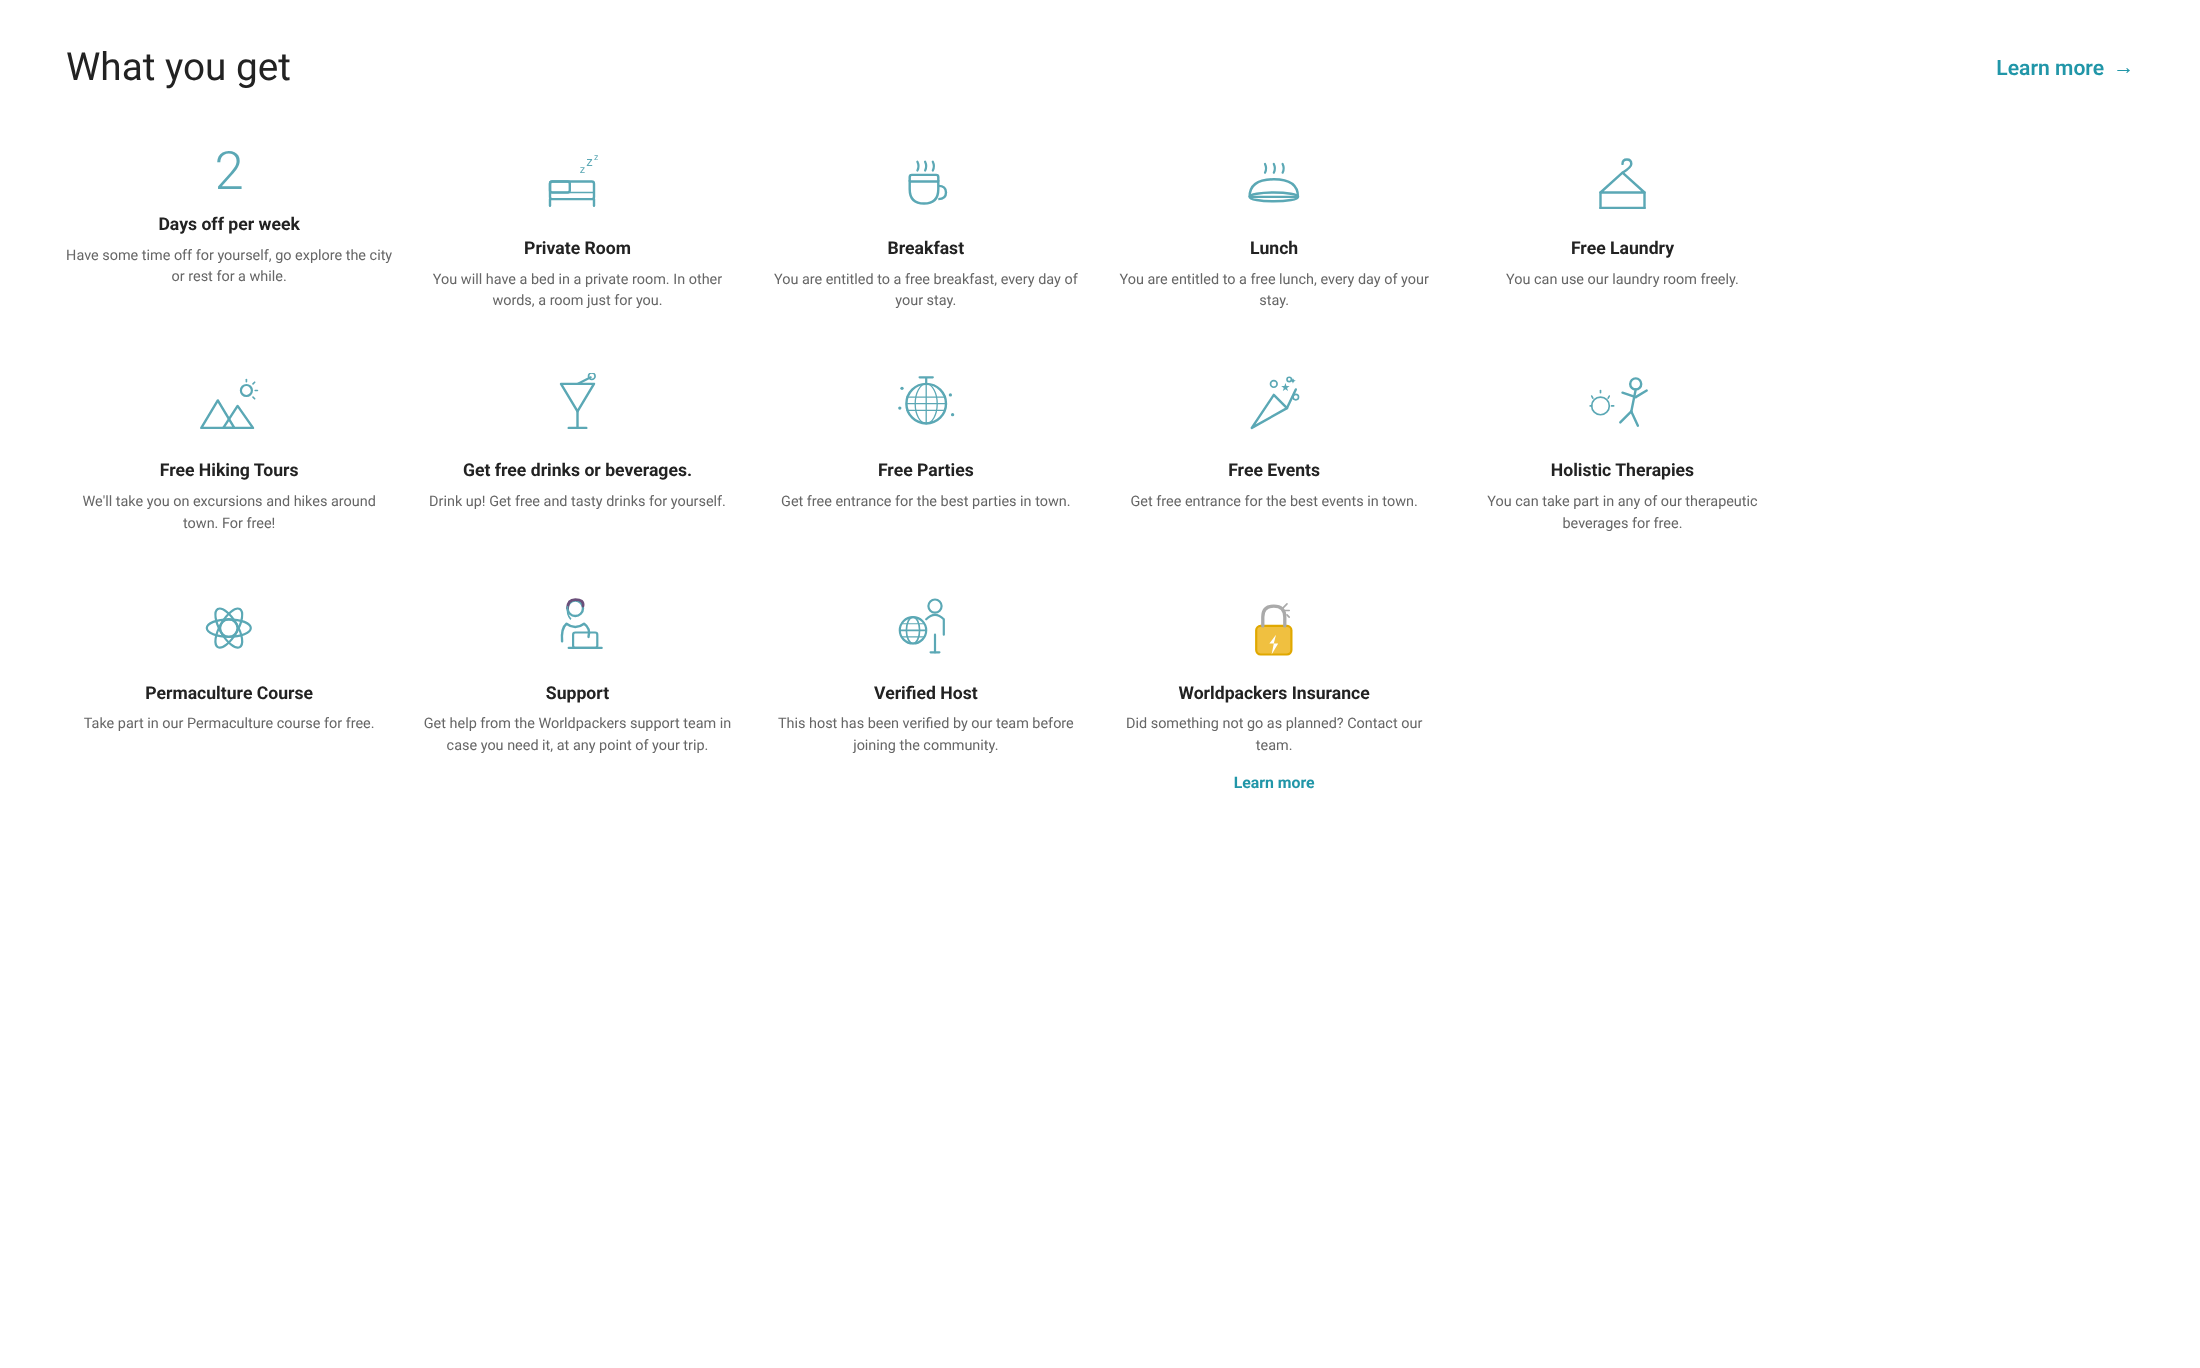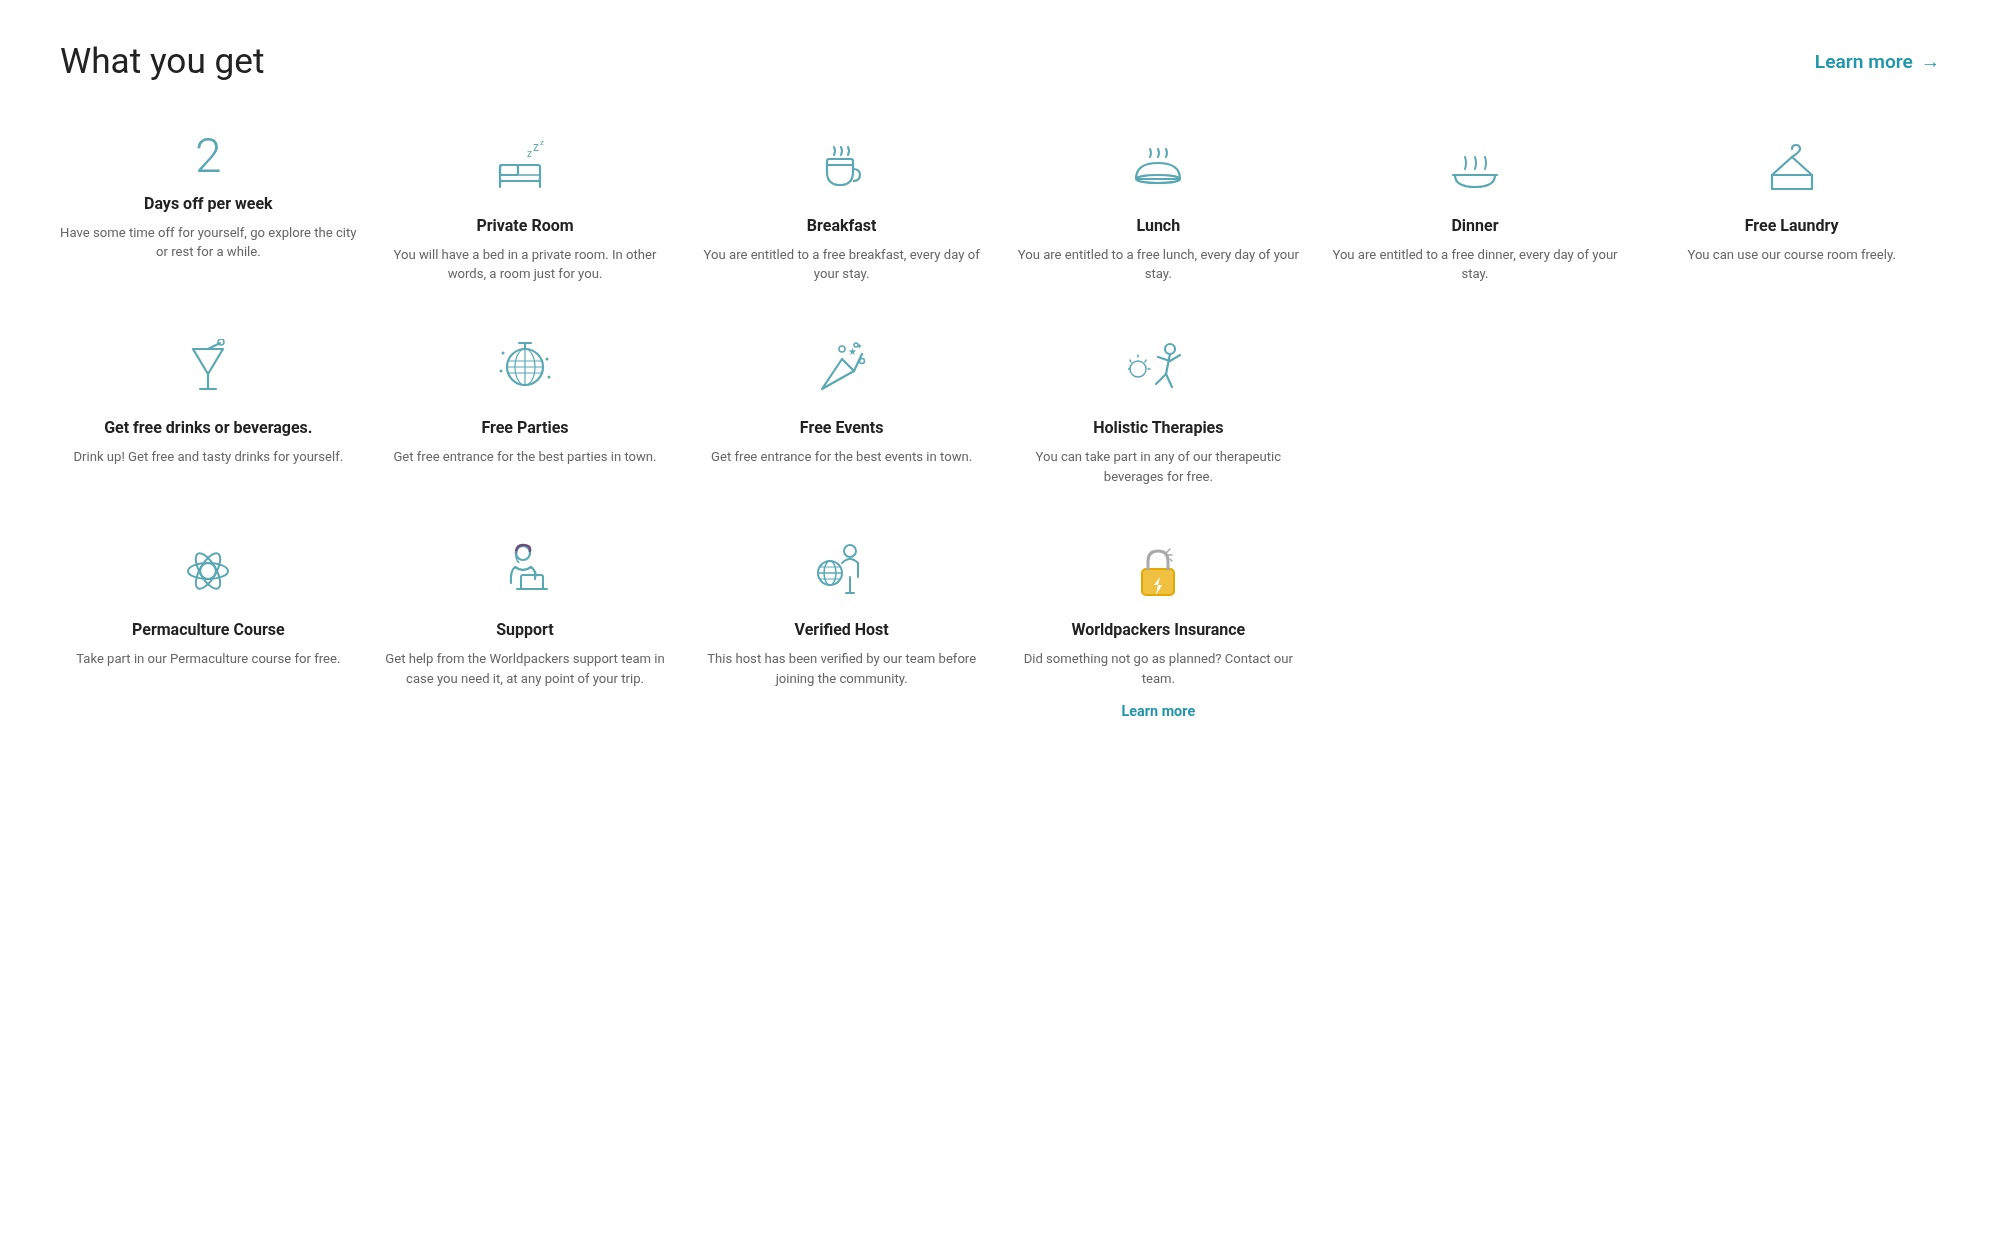--- a/index.html
+++ b/index.html
@@ -153,55 +153,57 @@
 
         <path d="M22 20 Q24 16 22 12" stroke="#5ba8b5" stroke-width="2" fill="none" stroke-linecap="round"></path>
         <path d="M30 20 Q32 16 30 12" stroke="#5ba8b5" stroke-width="2" fill="none" stroke-linecap="round"></path>
         <path d="M38 20 Q40 16 38 12" stroke="#5ba8b5" stroke-width="2" fill="none" stroke-linecap="round"></path>
       </svg>
     </div>
     <div class="benefit-title">Lunch</div>
     <div class="benefit-desc">You are entitled to a free lunch, every day of your stay.</div>
   </div>
 
-  <div class="benefit-item">
-    <div class="icon-area">
-      <svg viewBox="0 0 60 60" fill="none" xmlns="http://www.w3.org/2000/svg">
-
-        <path d="M10 38 Q10 50 30 50 Q50 50 50 38 L10 38 Z" stroke="#5ba8b5" stroke-width="2.2" fill="none"></path>
-        <line x1="8" y1="38" x2="52" y2="38" stroke="#5ba8b5" stroke-width="2.2" stroke-linecap="round"></line>
-
-        <path d="M20 32 Q22 26 20 20" stroke="#5ba8b5" stroke-width="2" fill="none" stroke-linecap="round"></path>
-        <path d="M30 32 Q32 26 30 20" stroke="#5ba8b5" stroke-width="2" fill="none" stroke-linecap="round"></path>
-        <path d="M40 32 Q42 26 40 20" stroke="#5ba8b5" stroke-width="2" fill="none" stroke-linecap="round"></path>
-      </svg>
-    </div>
-    <div class="benefit-title">Dinner</div>
-    <div class="benefit-desc">You are entitled to a free dinner, every day of your stay.</div>
-  </div>
 
   <div class="benefit-item">
     <div class="icon-area">
       <svg viewBox="0 0 60 60" fill="none" xmlns="http://www.w3.org/2000/svg">
 
         <path d="M30 12 Q30 8 34 8 Q38 8 38 12 Q38 15 30 20" stroke="#5ba8b5" stroke-width="2.2" fill="none" stroke-linecap="round"></path>
         <path d="M30 20 L10 38 L50 38 Z" stroke="#5ba8b5" stroke-width="2.2" fill="none" stroke-linejoin="round"></path>
 
         <line x1="10" y1="38" x2="10" y2="52" stroke="#5ba8b5" stroke-width="2.2" stroke-linecap="round"></line>
         <line x1="50" y1="38" x2="50" y2="52" stroke="#5ba8b5" stroke-width="2.2" stroke-linecap="round"></line>
         <line x1="10" y1="52" x2="50" y2="52" stroke="#5ba8b5" stroke-width="2.2" stroke-linecap="round"></line>
       </svg>
     </div>
     <div class="benefit-title">Free Laundry</div>
-    <div class="benefit-desc">You can use our course room freely.</div>
+    <div class="benefit-desc">You can use our laundry room freely.</div>
   </div>
 </div>
 
 <div class="grid">
 
+  <div class="benefit-item">
+    <div class="icon-area">
+      <svg viewBox="0 0 60 60" fill="none" xmlns="http://www.w3.org/2000/svg">
+
+        <path d="M5 50 L20 25 L35 50 Z" stroke="#5ba8b5" stroke-width="2.2" fill="none" stroke-linejoin="round"></path>
+        <path d="M25 50 L38 30 L52 50 Z" stroke="#5ba8b5" stroke-width="2.2" fill="none" stroke-linejoin="round"></path>
+
+        <circle cx="46" cy="16" r="5" stroke="#5ba8b5" stroke-width="2" fill="none"></circle>
+        <line x1="46" y1="8" x2="46" y2="6" stroke="#5ba8b5" stroke-width="1.5" stroke-linecap="round"></line>
+        <line x1="52" y1="10" x2="53.5" y2="8.5" stroke="#5ba8b5" stroke-width="1.5" stroke-linecap="round"></line>
+        <line x1="54" y1="16" x2="56" y2="16" stroke="#5ba8b5" stroke-width="1.5" stroke-linecap="round"></line>
+        <line x1="52" y1="22" x2="53.5" y2="23.5" stroke="#5ba8b5" stroke-width="1.5" stroke-linecap="round"></line>
+      </svg>
+    </div>
+    <div class="benefit-title">Free Hiking Tours</div>
+    <div class="benefit-desc">We'll take you on excursions and hikes around town. For free!</div>
+  </div>
 
   <div class="benefit-item">
     <div class="icon-area">
       <svg viewBox="0 0 60 60" fill="none" xmlns="http://www.w3.org/2000/svg">
 
         <path d="M15 10 L30 35 L45 10 Z" stroke="#5ba8b5" stroke-width="2.2" fill="none" stroke-linejoin="round"></path>
         <line x1="30" y1="35" x2="30" y2="50" stroke="#5ba8b5" stroke-width="2.2" stroke-linecap="round"></line>
         <line x1="22" y1="50" x2="38" y2="50" stroke="#5ba8b5" stroke-width="2.2" stroke-linecap="round"></line>
 
         <line x1="30" y1="10" x2="42" y2="4" stroke="#5ba8b5" stroke-width="2" stroke-linecap="round"></line>

